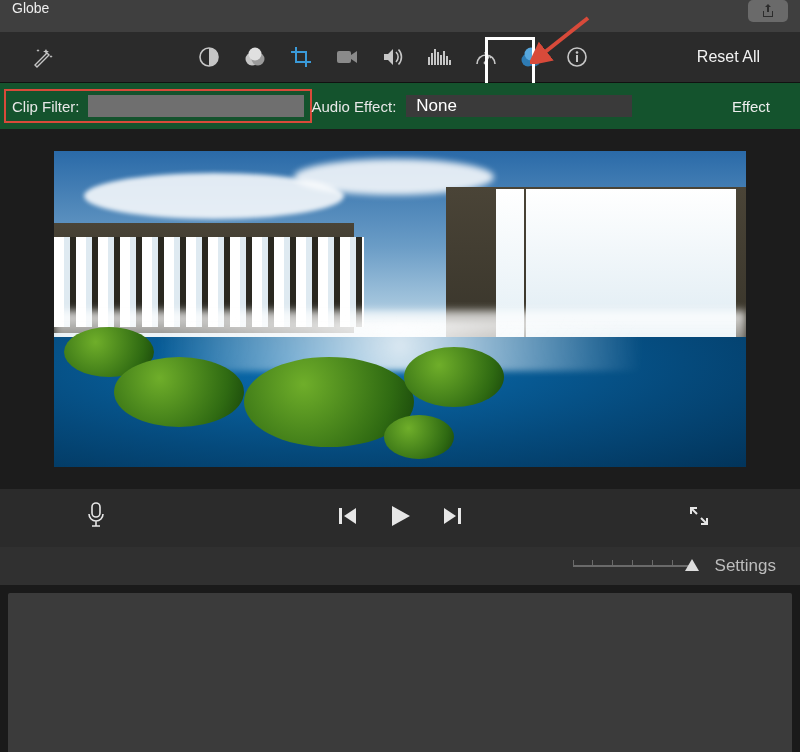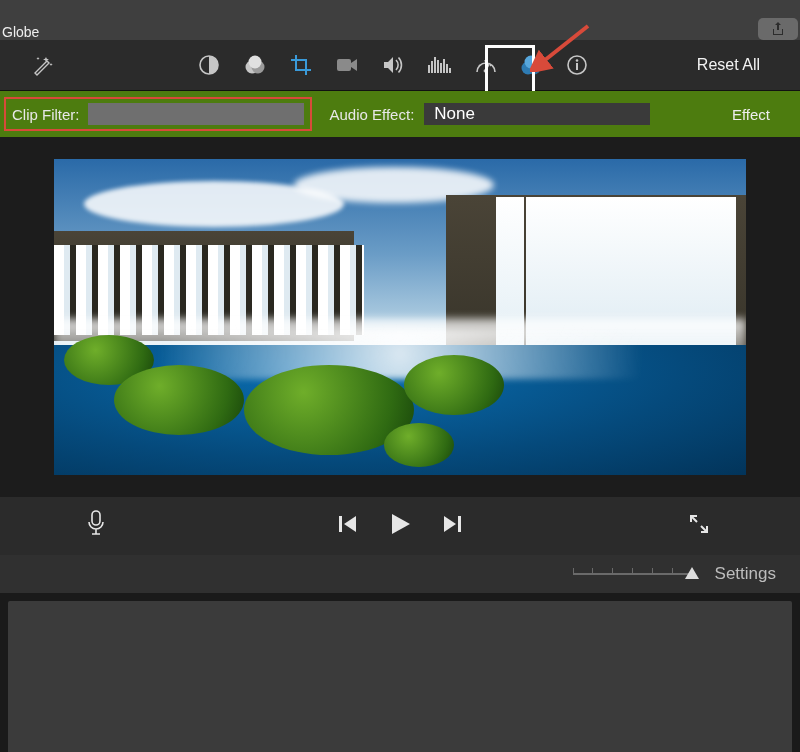--- a/index.html
+++ b/index.html
@@ -1,29 +1,29 @@
 <!DOCTYPE html>
 <html><head>
 <meta charset="utf-8">
 <style>
   html,body{margin:0;padding:0;background:#1a1a1a;font-family:-apple-system,BlinkMacSystemFont,"Helvetica Neue",Arial,sans-serif;color:#ddd;width:800px;height:752px;overflow:hidden;}
-  .titlebar{height:40px;background:#3f3f3f;display:flex;align-items:flex-end;padding:0 2px;}
+  .titlebar{height:32px;background:#3f3f3f;display:flex;align-items:flex-start;padding:0 12px;}
   .titlebar .title{font-size:14px;color:#eee;}
   .share-btn{margin-left:auto;width:40px;height:22px;background:#6a6a6a;border-radius:5px;display:flex;align-items:center;justify-content:center;}
   .toolbar{height:50px;background:#2b2b2b;display:flex;align-items:center;padding-left:20px;border-bottom:1px solid #111;position:relative;}
   .tool-icon{width:26px;height:26px;margin:0 10px;display:flex;align-items:center;justify-content:center;color:#c6c6c6;}
   .tool-icon svg{overflow:visible;}
   .spacer-left{width:120px;}
   .reset-all{position:absolute;right:40px;font-size:16px;color:#f2f2f2;}
   .highlight-box{position:absolute;left:485px;top:5px;width:44px;height:44px;border:3px solid #fff;}
   .arrow{position:absolute;left:530px;top:-18px;pointer-events:none;}
-  .params{height:46px;background:#4d7c0f;display:flex;align-items:center;padding-left:4px;font-size:15px;color:#e8e8e8;position:relative;}
+  .params{height:46px;background:#14532d;display:flex;align-items:center;padding-left:4px;font-size:15px;color:#e8e8e8;position:relative;}
   .clipfilter-group{display:flex;align-items:center;border:2px solid #d84a3a;padding:4px 6px;}
   .clip-input{width:216px;height:22px;background:#6f6f6f;margin-left:8px;}
-  .audio-label{margin-left:18px;}
+  .audio-label{}
   .audio-select{width:216px;height:22px;background:#3a3a3a;color:#fff;margin-left:10px;display:flex;align-items:center;padding-left:10px;font-size:17px;}
   .reset{position:absolute;right:30px;color:#eee;}
   .preview{background:#1c1c1c;height:360px;display:flex;align-items:center;justify-content:center;}
   .preview-canvas{width:692px;height:316px;background:#000;overflow:hidden;position:relative;}
   .transport{height:58px;background:#2b2b2b;display:flex;align-items:center;position:relative;}
   .mic{position:absolute;left:86px;}
   .center-controls{position:absolute;left:50%;transform:translateX(-50%);display:flex;align-items:center;gap:28px;}
   .expand{position:absolute;right:90px;}
   .zoom-row{height:38px;background:#303030;display:flex;align-items:center;justify-content:flex-end;padding-right:24px;color:#bdbdbd;font-size:17px;}
   .zoom-track{width:120px;height:2px;background:#6a6a6a;margin-right:22px;position:relative;}

